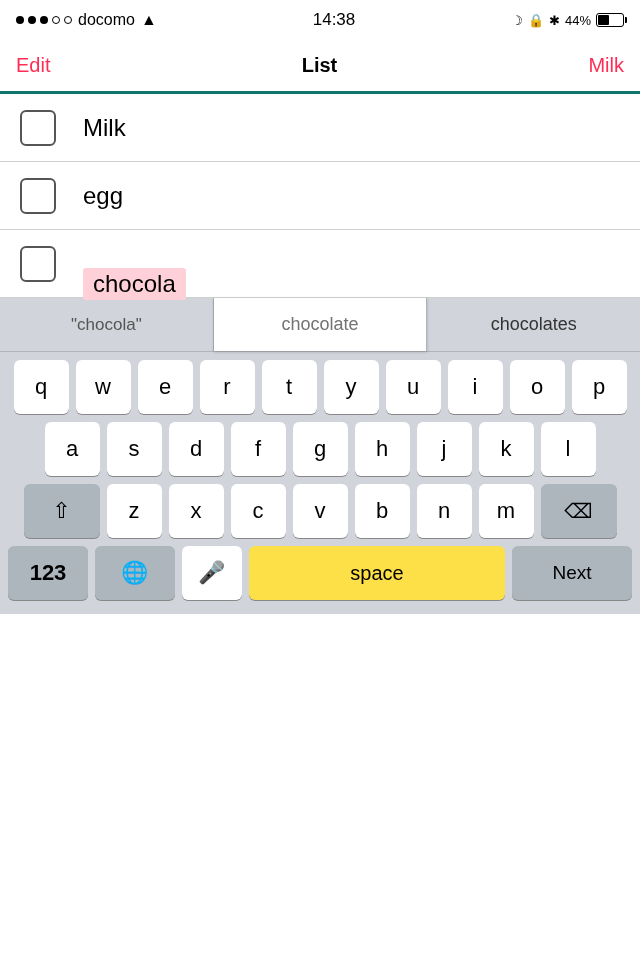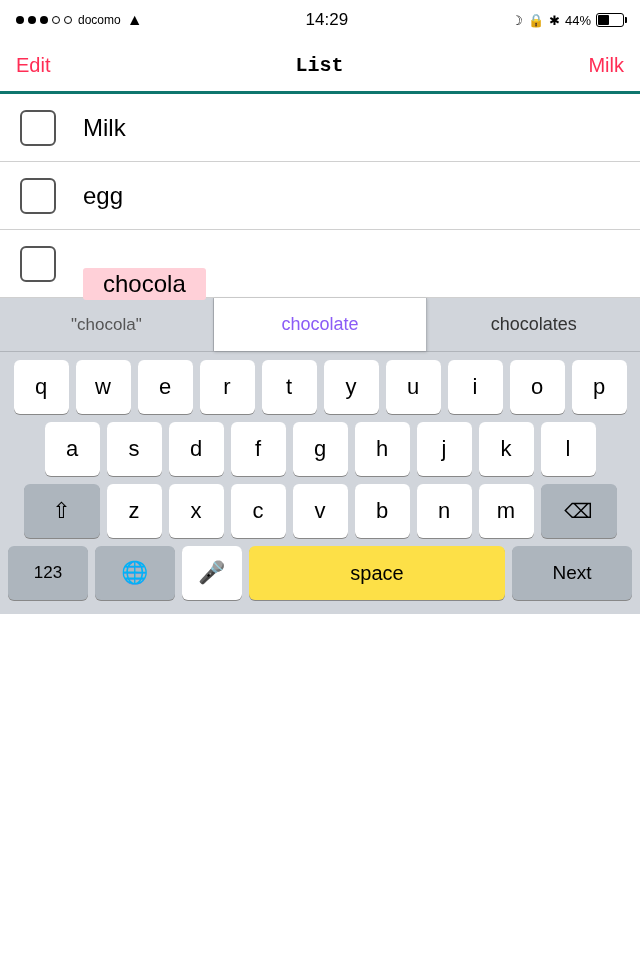--- a/index.html
+++ b/index.html
@@ -30,21 +30,21 @@
     }
     .dots {
       display: flex; gap: 4px;
     }
     .dot {
       width: 8px; height: 8px; border-radius: 50%;
       background: #000;
     }
     .dot.empty { background: transparent; border: 1.5px solid #000; }
     .wifi-icon { font-size: 16px; }
-    .carrier { font-size: 12px; font-weight: 500; }
+    .carrier { font-size: 16px; font-weight: 500; }
     .status-center { font-size: 17px; font-weight: 500; }
     .status-right { display: flex; align-items: center; gap: 5px; font-size: 13px; }
     .battery {
       display: inline-flex; align-items: center;
       border: 1.5px solid #000; border-radius: 3px;
       width: 28px; height: 14px; padding: 1px; position: relative;
     }
     .battery::after {
       content: '';
       position: absolute; right: -4px; top: 50%; transform: translateY(-50%);
@@ -65,21 +65,20 @@
       padding: 0 16px;
     }
     .nav-edit {
       color: #ff2d55;
       font-size: 20px;
     }
     .nav-title {
       font-size: 20px;
       font-weight: 700;
       color: #000;
-      font-family: Liberation Mono, monospace;
     }
     .nav-done {
       color: #ff2d55;
       font-size: 20px;
     }
 
     
     .list-container {
       background: #fff;
     }
@@ -96,21 +95,21 @@
       border: 2px solid #555;
       border-radius: 6px;
       flex-shrink: 0;
     }
     .item-text {
       font-size: 24px;
       color: #000;
     }
     .item-text.editing {
       background: #ffd0d8;
-      padding: 2px 20px;
+      padding: 2px 10px;
       border-radius: 3px;
       margin-top: 40px;
     }
 
     
     .autocorrect-bar {
       height: 54px;
       background: #d1d5db;
       display: flex;
       align-items: stretch;
@@ -122,21 +121,21 @@
       align-items: center;
       justify-content: center;
       font-size: 18px;
       color: #333;
       border-right: 1px solid #b0b4ba;
       position: relative;
     }
     .autocorrect-item:last-child { border-right: none; }
     .autocorrect-item.selected {
       background: #fff;
-      color: #8b5cf6;
+      color: #737373;
       font-weight: 500;
       box-shadow: 0 1px 3px rgba(0,0,0,0.2);
       z-index: 1;
     }
     .autocorrect-item.quoted { color: #555; font-size: 17px; }
 
     
     .keyboard {
       background: #d1d5db;
       padding: 8px 4px 0 4px;
@@ -162,21 +161,21 @@
     .key-letter {
       width: 55px;
       height: 54px;
     }
     .key-special {
       background: #adb5bd;
       color: #000;
     }
     .key-shift { width: 76px; height: 54px; }
     .key-delete { width: 76px; height: 54px; }
-    .key-123 { width: 80px; height: 54px; font-size: 17px; }
+    .key-123 { width: 80px; height: 54px; font-size: 22px; font-weight: bold; }
     .key-globe { width: 80px; height: 54px; font-size: 22px; }
     .key-mic { width: 60px; height: 54px; font-size: 22px; background: #fff; }
     .key-space {
       flex: 1;
       height: 54px;
       font-size: 20px;
       background: #fde047;
     }
     .key-next {
       width: 120px;
@@ -209,21 +208,21 @@
     <div class="dots">
       <div class="dot"></div>
       <div class="dot"></div>
       <div class="dot"></div>
       <div class="dot empty"></div>
       <div class="dot empty"></div>
     </div>
     <span class="carrier">docomo</span>
     <span class="wifi-icon">▲</span>
   </div>
-  <div class="status-center">14:29</div>
+  <div class="status-center">14:38</div>
   <div class="status-right">
     <span>☽</span>
     <span>🔒</span>
     <span>✱</span>
     <span>44%</span>
     <span class="battery">
       <span class="battery-fill"></span>
     </span>
   </div>
 </div>

